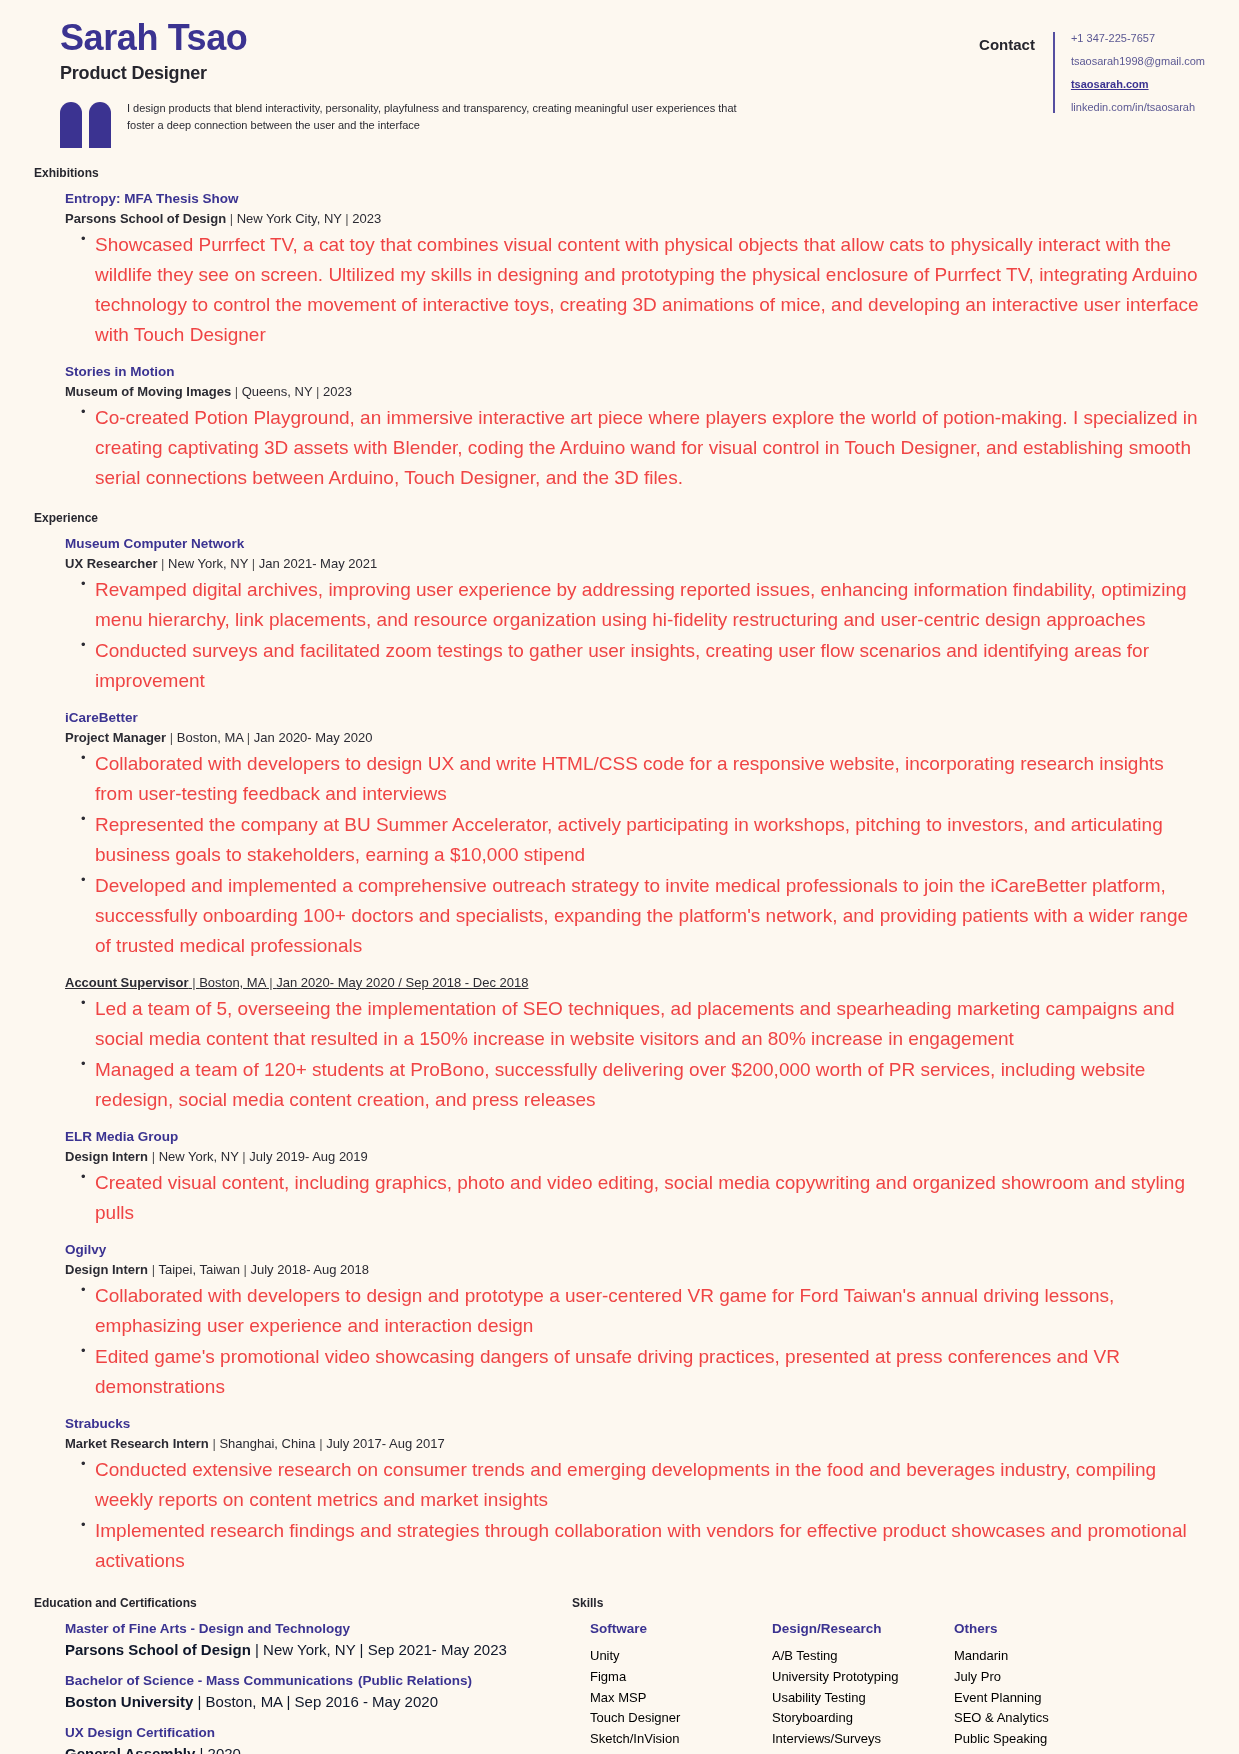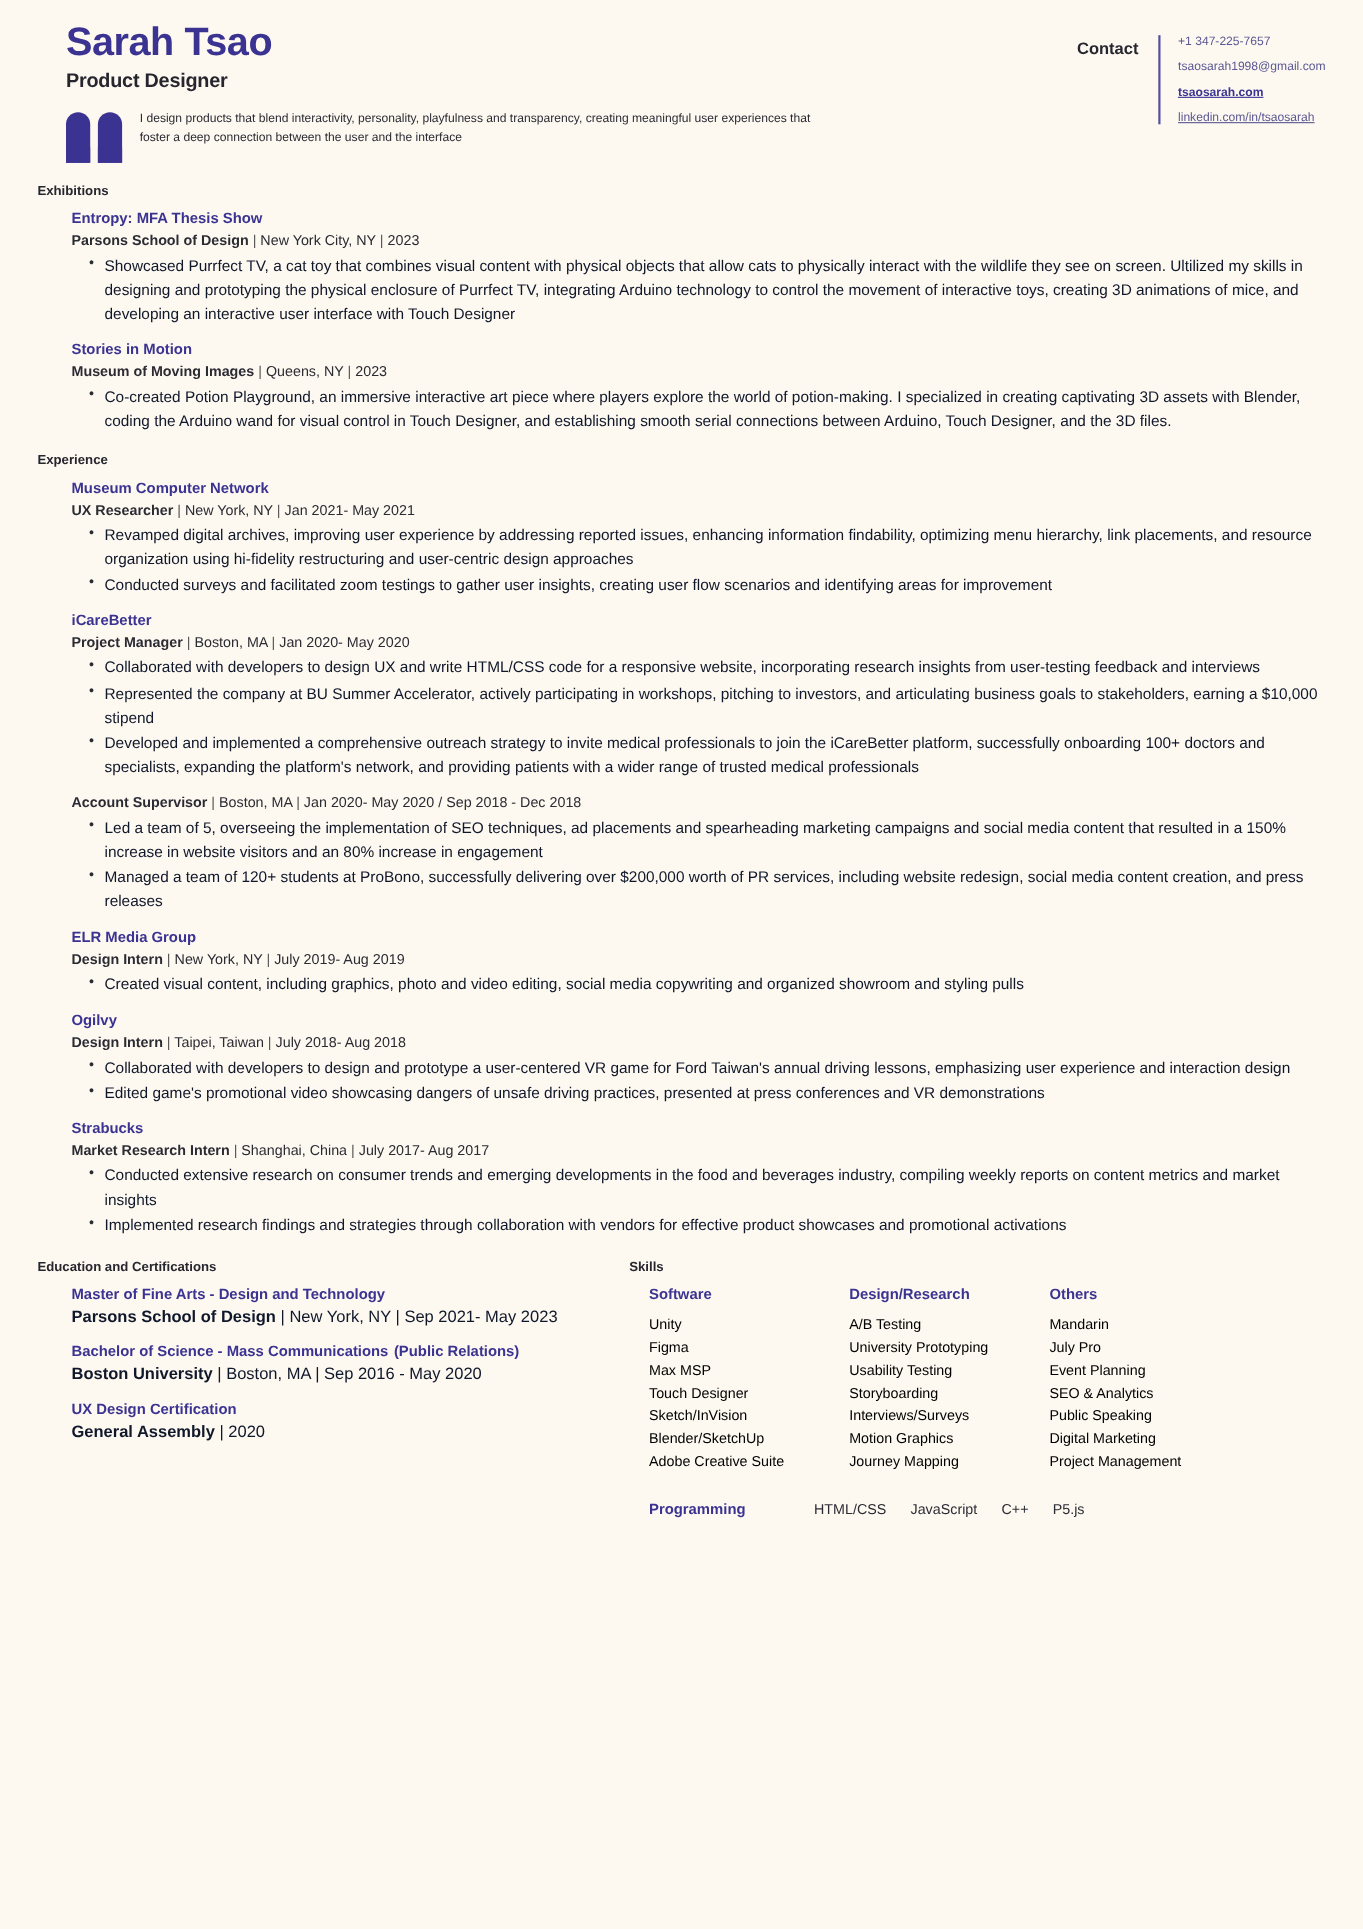--- a/index.html
+++ b/index.html
@@ -96,21 +96,20 @@
     font-size: 11px;
     color: #5b5893;
     white-space: nowrap;
   }
   .contact-item.link-bold {
     font-weight: bold;
     color: #3b3391;
     text-decoration: underline;
   }
   .contact-item.link-plain {
-    text-decoration: underline;
     color: #5b5893;
   }
 
   
   .section { margin-bottom: 6px; }
   .section-title {
     font-size: 12px;
     font-weight: bold;
     color: #26262e;
     margin-bottom: 11px;
@@ -129,23 +128,23 @@
   }
   .entry-meta b { font-weight: bold; }
   .entry-meta .sep { color: #555; }
   ul.bullets {
     list-style: none;
     padding-left: 16px;
     margin-top: 2px;
   }
   ul.bullets li {
     position: relative;
-    font-size: 14px;
+    font-size: 19px;
     line-height: 1.58;
-    color: #0f172a;
+    color: #ef4444;
     padding-left: 14px;
     margin-bottom: 1px;
   }
   ul.bullets li::before {
     content: "•";
     position: absolute;
     left: 0;
     top: -1px;
     font-size: 13px;
     color: #2b2b33;
@@ -282,21 +281,21 @@
   <div class="entry">
     <div class="entry-org">iCareBetter</div>
     <div class="entry-meta">
       <b>Project Manager</b><span class="sep"> | </span><span>Boston, MA</span><span class="sep"> | </span><span>Jan 2020- May 2020</span>
     </div>
     <ul class="bullets">
       <li>Collaborated with developers to design UX and write HTML/CSS code for a responsive website, incorporating research insights from user-testing feedback and interviews</li>
       <li>Represented the company at BU Summer Accelerator, actively participating in workshops, pitching to investors, and articulating business goals to stakeholders, earning a $10,000 stipend</li>
       <li>Developed and implemented a comprehensive outreach strategy to invite medical professionals to join the iCareBetter platform, successfully onboarding 100+ doctors and specialists, expanding the platform's network, and providing patients with a wider range of trusted medical professionals</li>
     </ul>
-    <div class="entry-meta" style="margin-top:14px;">
+    <div class="entry-meta" style="margin-top:14px;text-decoration:underline;">
       <b>Account Supervisor</b><span class="sep"> | </span><span>Boston, MA</span><span class="sep"> | </span><span>Jan 2020- May 2020 / Sep 2018 - Dec 2018</span>
     </div>
     <ul class="bullets">
       <li>Led a team of 5, overseeing the implementation of SEO techniques, ad placements and spearheading marketing campaigns and social media content that resulted in a 150% increase in website visitors and an 80% increase in engagement</li>
       <li>Managed a team of 120+ students at ProBono, successfully delivering over $200,000 worth of PR services, including website redesign, social media content creation, and press releases</li>
     </ul>
   </div>
 
   <div class="entry">
     <div class="entry-org">ELR Media Group</div>

